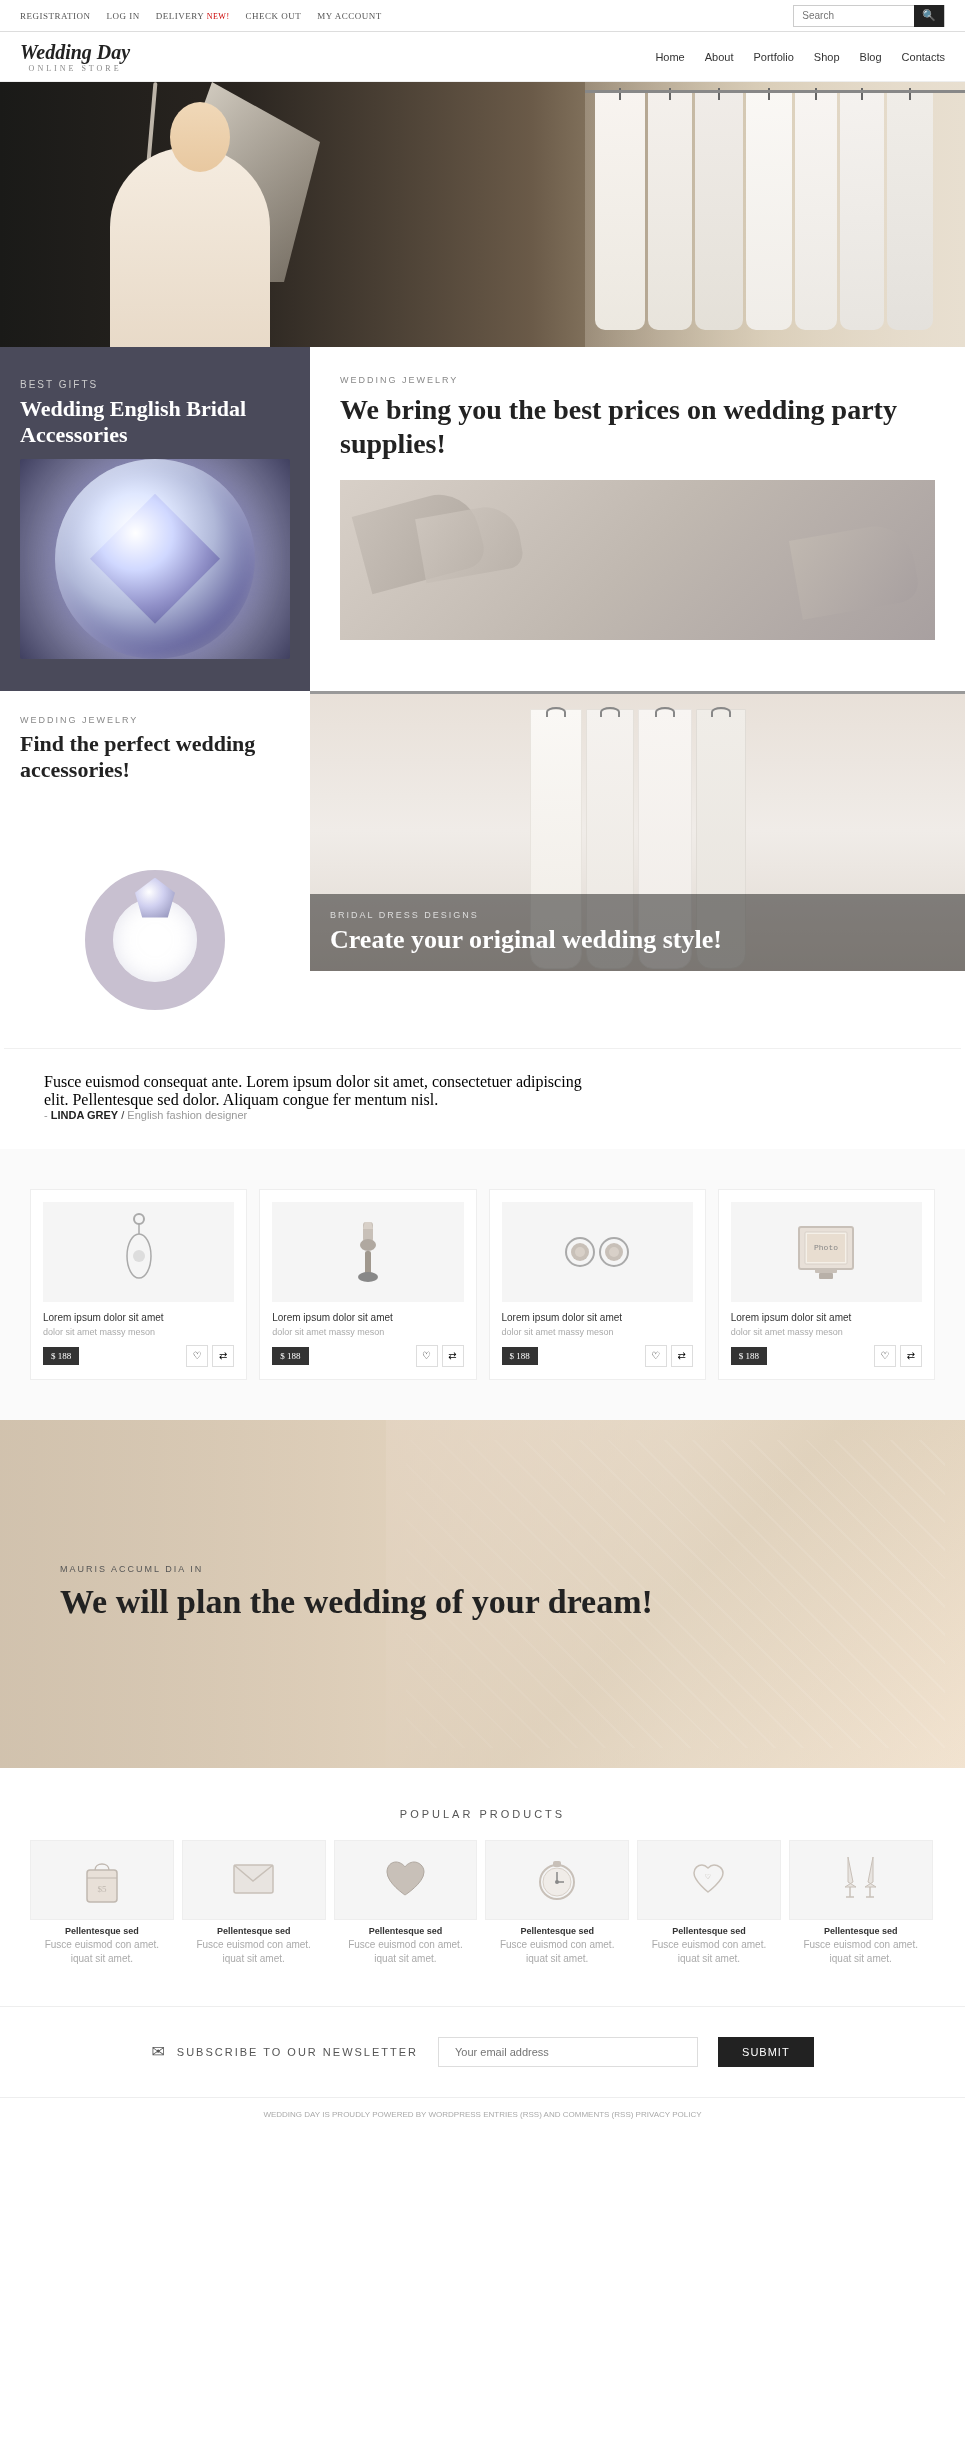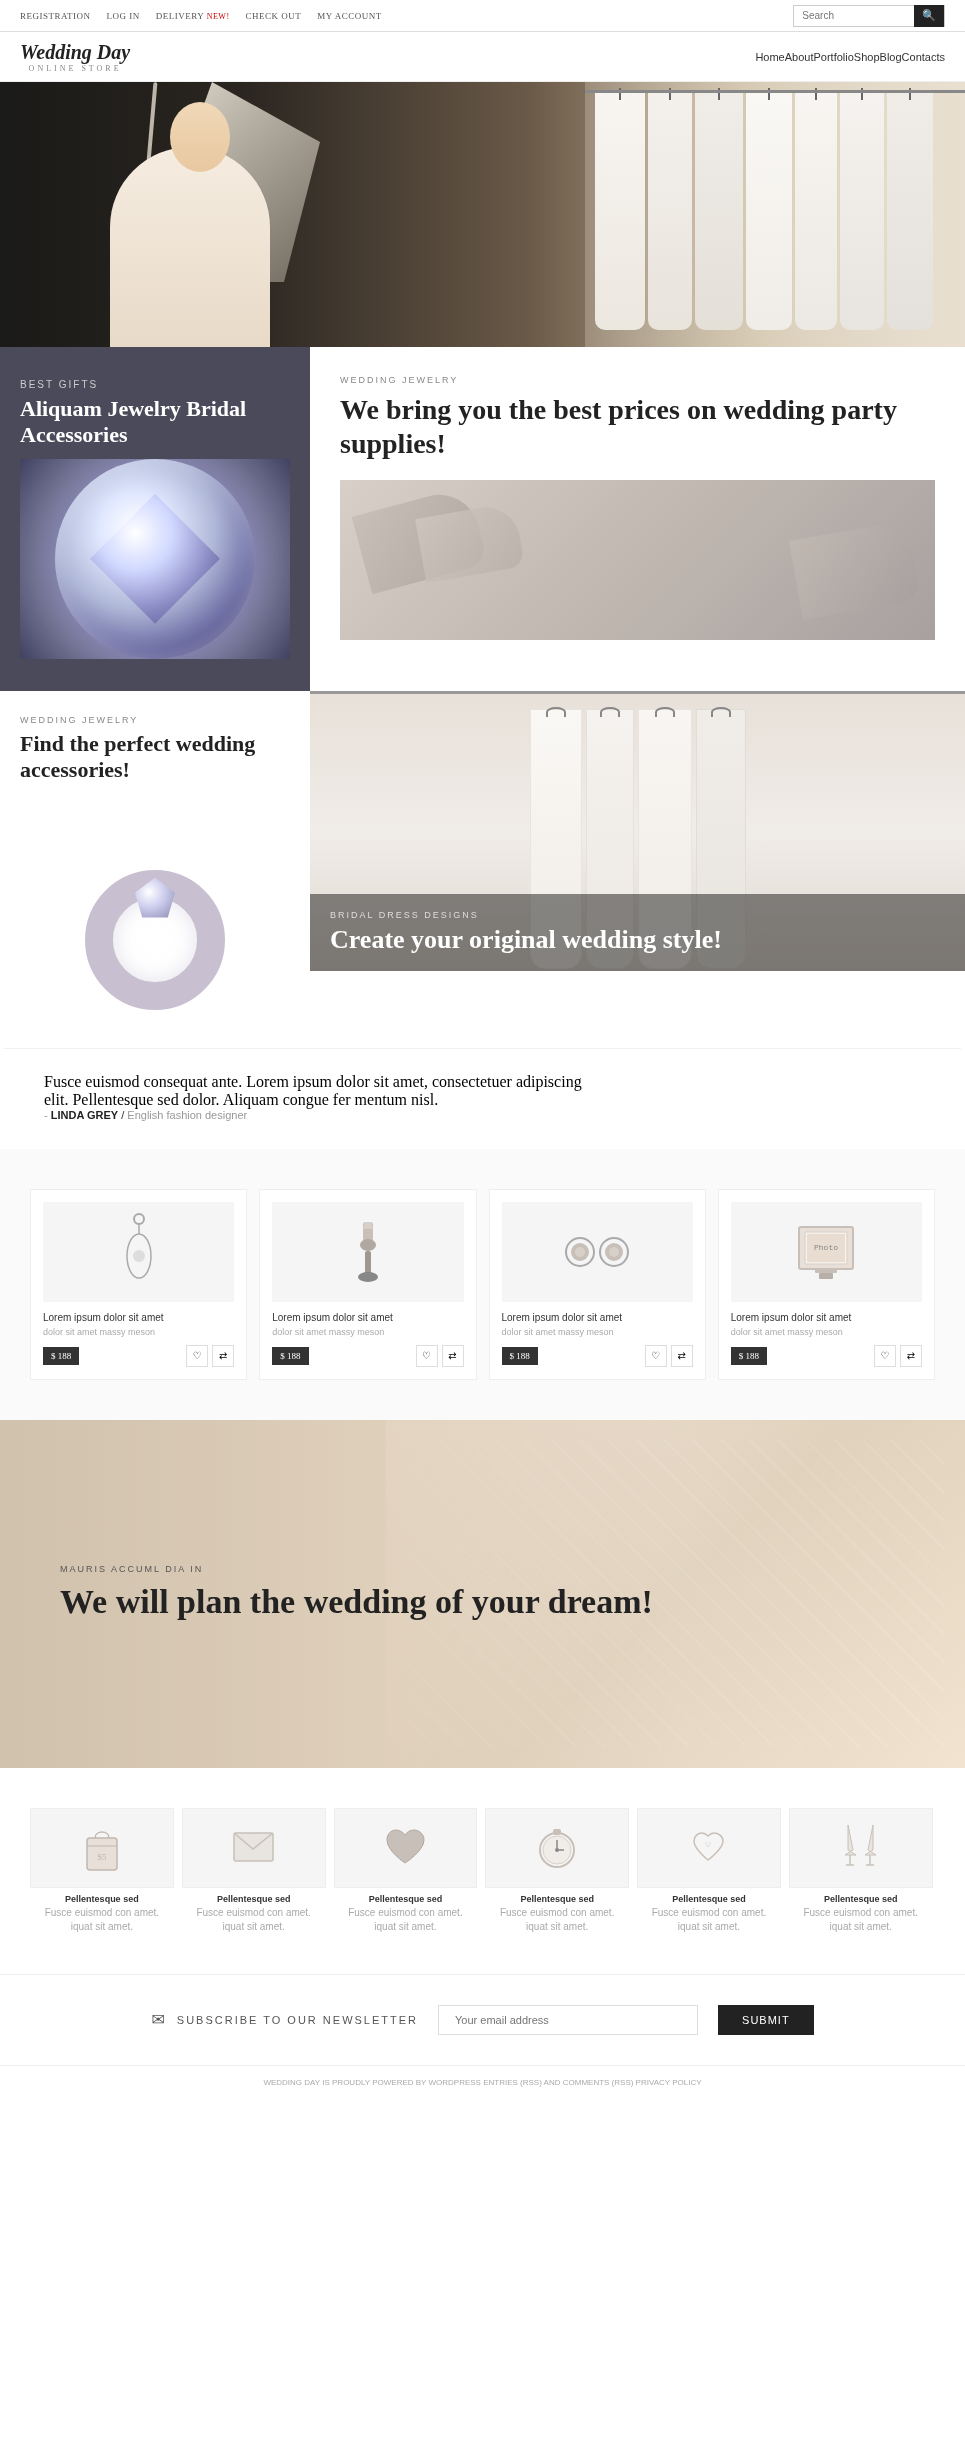--- a/index.html
+++ b/index.html
@@ -30,21 +30,21 @@
       display: flex;
       align-items: center;
       justify-content: space-between;
       padding: 0 20px;
       height: 50px;
       border-bottom: 1px solid #eee;
     }
     .logo { text-align: center; }
     .logo .logo-top { font-family: 'Dancing Script', cursive; font-size: 22px; color: #222; font-style: italic; }
     .logo .logo-bottom { font-size: 8px; letter-spacing: 3px; text-transform: uppercase; color: #888; }
-    .nav-links { display: flex; }
+    .nav-links { display: flex; gap: 20px; }
     .nav-links a { text-decoration: none; color: #333; font-size: 11px; text-transform: capitalize; font-family: Arial, sans-serif; }
 
     
     .hero {
       position: relative;
       width: 100%;
       height: 265px;
       background: linear-gradient(135deg, #c8b8a2 0%, #d9cfc4 40%, #b0a090 100%);
       overflow: hidden;
     }
@@ -550,21 +550,21 @@
           </div>
       </div>
     </div>
   </div>
 </div>
 
 <div class="grid-section">
 
   <div class="jewelry-box">
     <div class="best-gifts">BEST GIFTS</div>
-    <h2>Aliquam Jewelry Bridal Accessories</h2>
+    <h2>Wedding English Bridal Accessories</h2>
     <div class="jewelry-img">
 
       <div class="diamond-big">
         <div class="diamond-inner"></div>
       </div>
     </div>
   </div>
 
   <div class="wedding-jewelry-box">
     <div class="label">WEDDING JEWELRY</div>
@@ -739,20 +739,21 @@
 
     <div style="position:absolute;top:20px;left:20px;right:20px;bottom:20px;background:repeating-linear-gradient(45deg, rgba(255,255,255,0.1) 0px, rgba(255,255,255,0.1) 2px, transparent 2px, transparent 20px);"></div>
   </div>
   <div class="dream-content" style="z-index:2;">
     <div class="label">MAURIS ACCUML DIA IN</div>
     <h2>We will plan the wedding of your dream!</h2>
   </div>
 </div>
 
 <div class="popular-section">
+  <div class="section-title">POPULAR PRODUCTS</div>
   <div class="popular-grid">
 
     <div class="popular-card">
       <div class="popular-img">
         <svg width="40" height="55" viewBox="0 0 40 55">
           <rect x="5" y="18" width="30" height="32" rx="3" fill="#e8e0d8" stroke="#c0b8b0" stroke-width="1.5"></rect>
           <path d="M13,18 C13,10 27,10 27,18" fill="none" stroke="#c0b8b0" stroke-width="1.5"></path>
           <line x1="5" y1="26" x2="35" y2="26" stroke="#c0b8b0" stroke-width="1"></line>
           <text x="20" y="40" text-anchor="middle" font-size="9" fill="#a0989090">$5</text>
         </svg>

